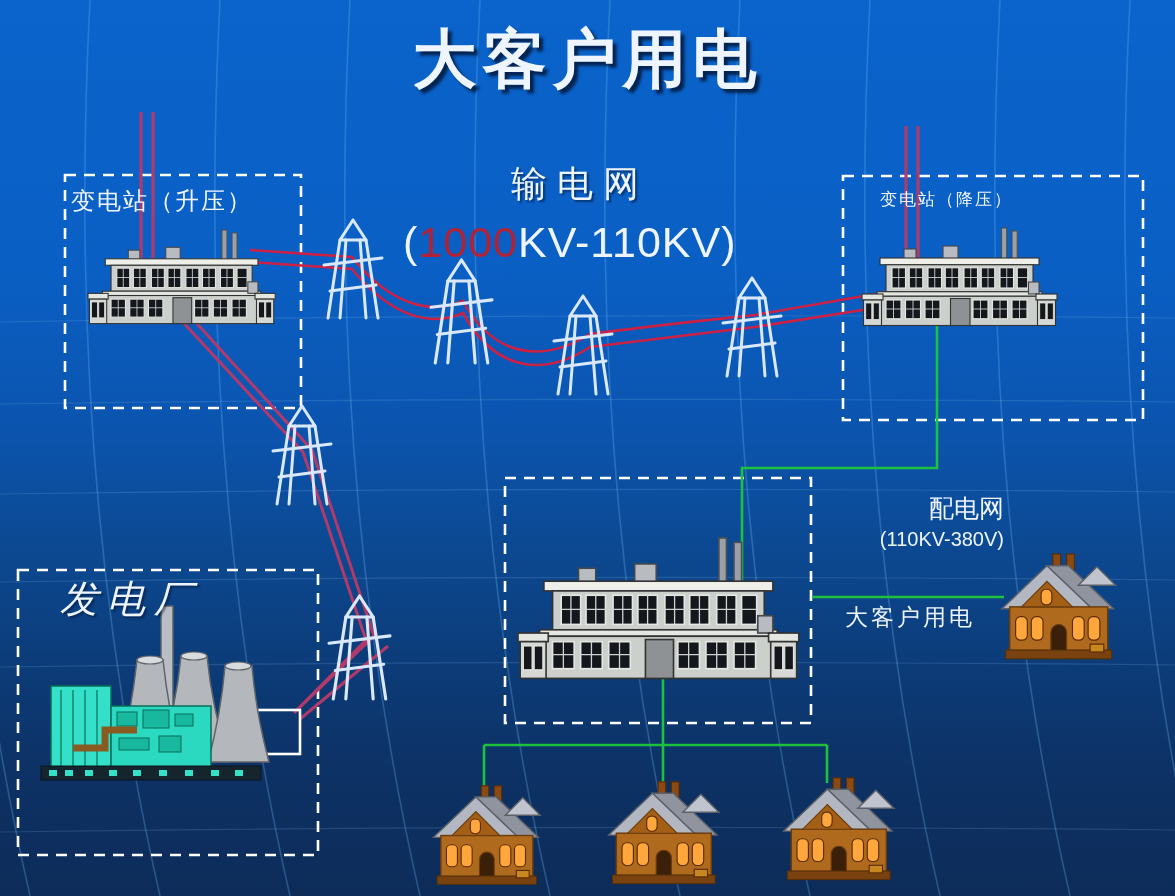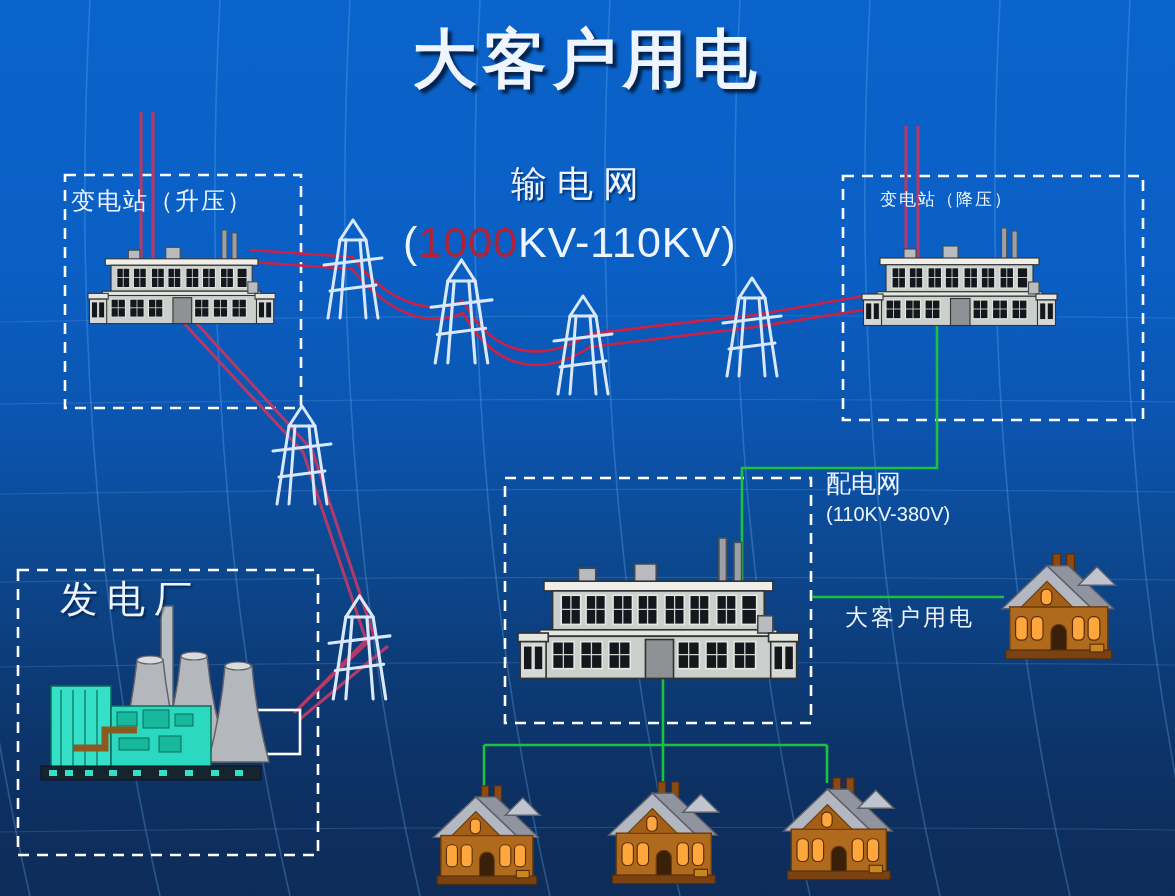--- a/index.html
+++ b/index.html
@@ -15,22 +15,22 @@
     font-family:"Liberation Serif","DejaVu Serif",serif;
     font-size:64px;font-weight:700;letter-spacing:6px;
     text-shadow:4px 4px 3px rgba(4,24,58,.85);
   }
   .serifcn{font-family:"Liberation Serif","DejaVu Serif",serif;}
   .l-transnet{left:470px;top:160px;width:220px;text-align:center;font-size:36px;letter-spacing:10px;text-shadow:2px 2px 2px rgba(4,24,58,.6);}
   .l-kv{left:403px;top:218px;font-size:43px;font-weight:400;letter-spacing:1px;}
   .l-kv .red{color:#b22237;}
   .l-stepup{left:71px;top:185px;font-size:24px;letter-spacing:2px;}
   .l-stepdown{left:880px;top:188px;font-size:17px;letter-spacing:2px;}
-  .l-plant{left:60px;top:574px;font-size:38px;letter-spacing:9px;text-shadow:2px 2px 2px rgba(4,24,58,.6);}
-  .l-dist{left:826px;top:468px;width:178px;text-align:left;font-size:25px;line-height:1.3;}
+  .l-plant{left:60px;top:574px;font-size:38px;letter-spacing:9px;text-shadow:2px 2px 2px rgba(4,24,58,.6);font-style:italic;}
+  .l-dist{left:826px;top:493px;width:178px;text-align:right;font-size:25px;line-height:1.3;}
   .l-dist .sub{font-size:20px;letter-spacing:0;}
   .l-bigcust{left:845px;top:602px;font-size:23px;letter-spacing:3px;}
   .l-resid{left:566px;top:748px;font-size:27px;letter-spacing:6px;}
   svg{display:block;}
 </style>
 </head>
 <body>
 
 <div class="slide">
 

